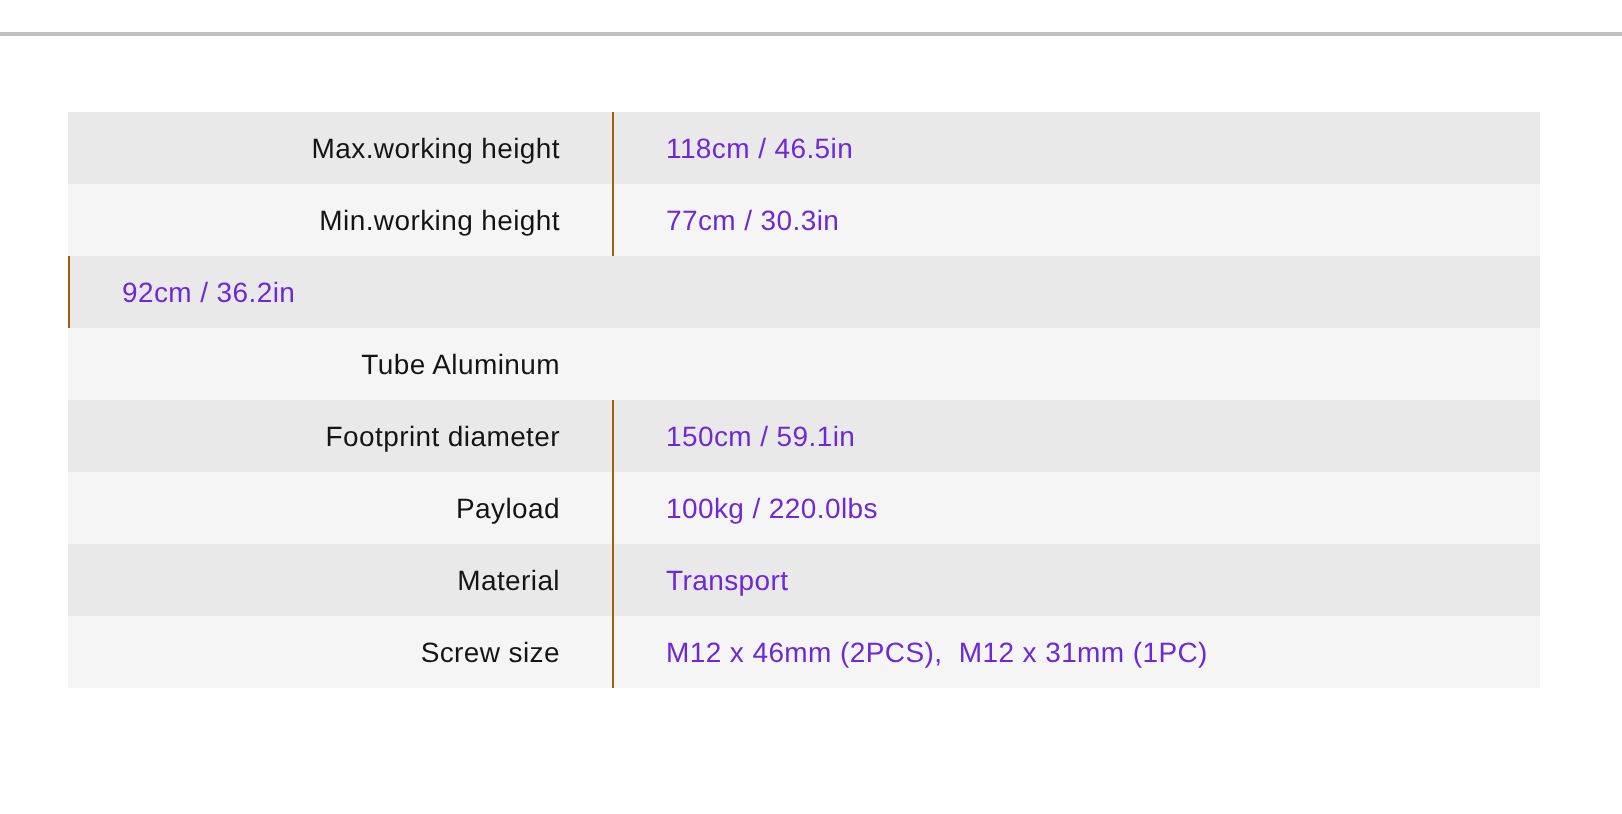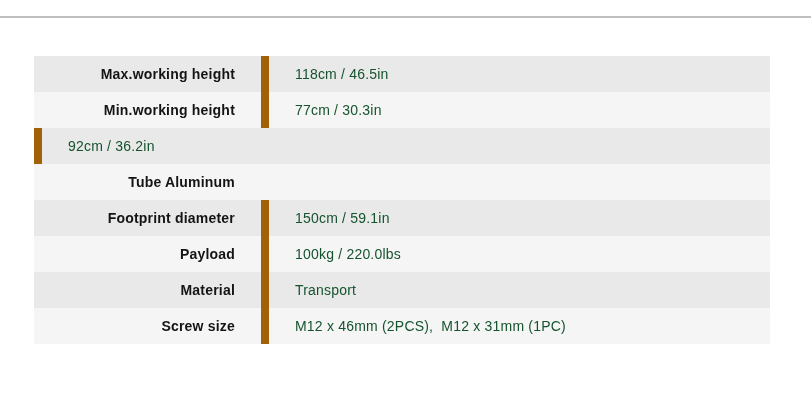--- a/index.html
+++ b/index.html
@@ -30,41 +30,41 @@
     width: 736px;
   }
   .spec-row {
     display: flex;
     height: 36px;
     align-items: stretch;
   }
   .spec-row:nth-child(odd)  { background: #e9e9e9; }
   .spec-row:nth-child(even) { background: #f5f5f5; }
   .spec-label {
-    width: 227px;
+    width: 272px;
     box-sizing: border-box;
     padding-right: 26px;
     display: flex;
     align-items: center;
     justify-content: flex-end;
     font-size: 14px;
-    font-weight: bold;
+    font-weight: normal;
     color: #141414;
     letter-spacing: 0.2px;
   }
   .spec-value {
     flex: 1;
-    border-left: 8px solid #a16207;
+    border-left: 1px solid #a16207;
     box-sizing: border-box;
     padding-left: 26px;
     display: flex;
     align-items: center;
     font-size: 14px;
     font-weight: normal;
-    color: #14532d;
+    color: #6d28d9;
     white-space: pre;
     letter-spacing: 0.2px;
   }
 </style>
 </head>
 <body>
 
 <div class="page">
   <div class="top-rule"></div>
 

